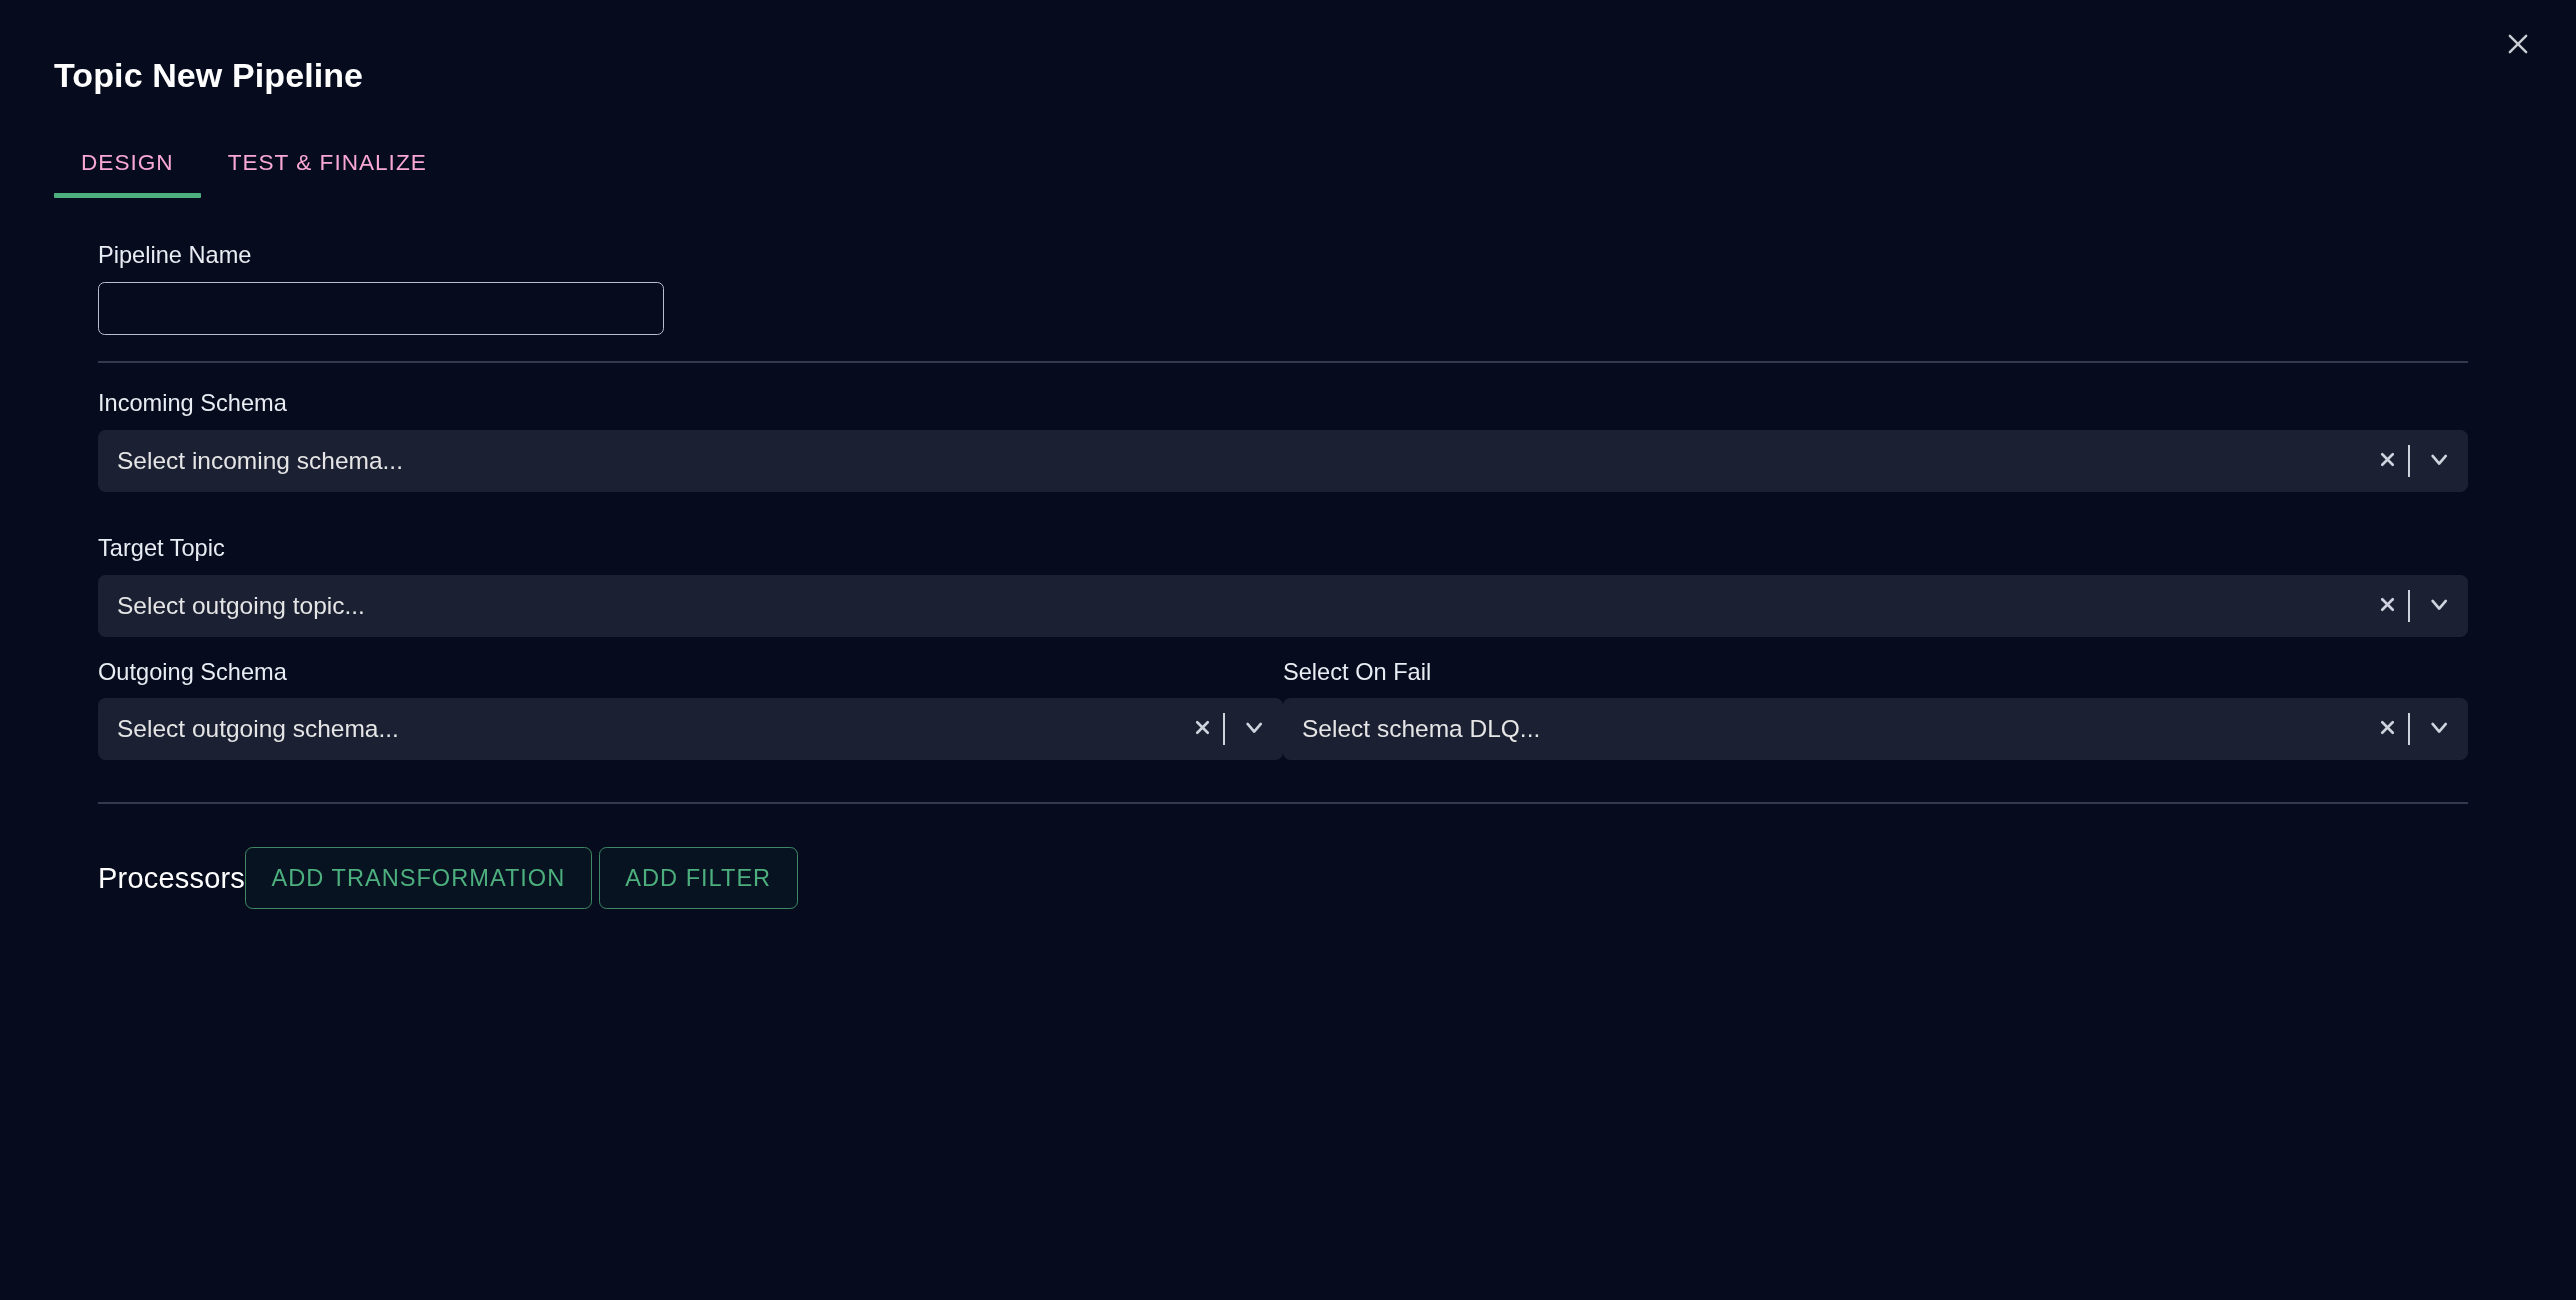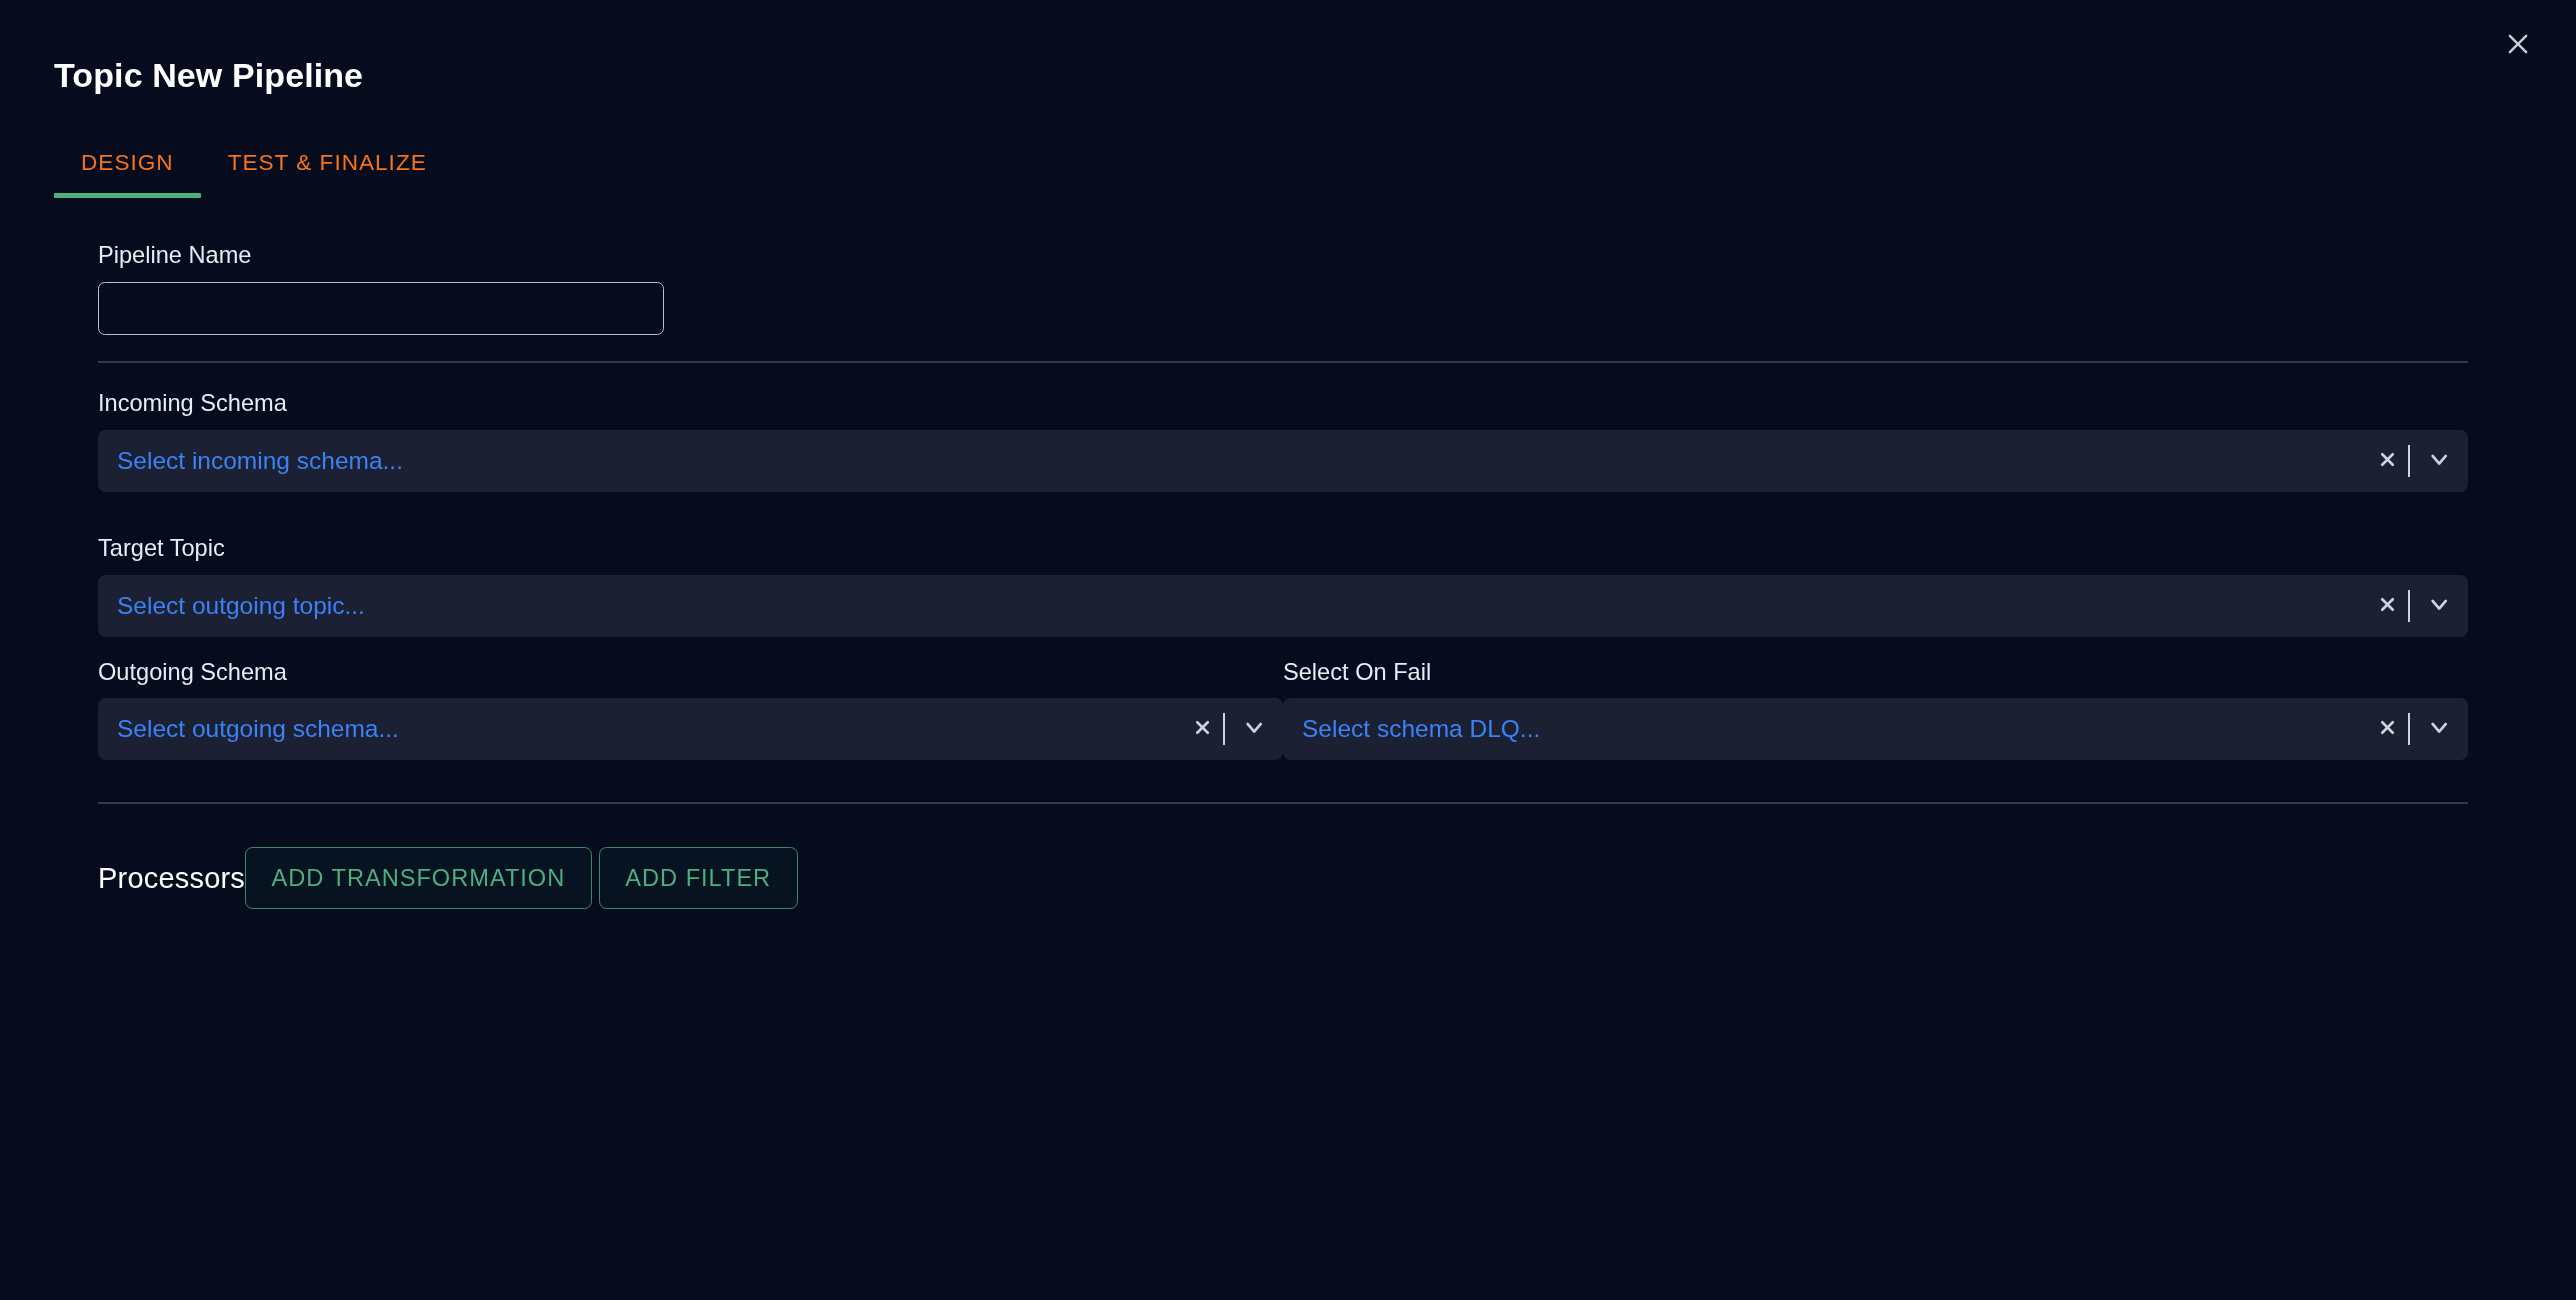--- a/index.html
+++ b/index.html
@@ -59,21 +59,21 @@
   .tab {
     position: relative;
     display: flex;
     align-items: center;
     justify-content: center;
     height: 70px;
     padding: 0 27px;
     font-size: 22.6px;
     font-weight: 500;
     letter-spacing: 1px;
-    color: #f97316;
+    color: #f9a8d4;
     background: transparent;
     border: none;
     cursor: pointer;
     font-family: "Liberation Sans", sans-serif;
     white-space: nowrap;
   }
   .tab .tab-underline {
     position: absolute;
     left: 0;
     right: 0;
@@ -126,21 +126,21 @@
     height: 62px;
     background: #1b2033;
     border-radius: 7.5px;
     cursor: pointer;
     user-select: none;
   }
   .select-placeholder {
     flex: 1;
     padding-left: 19px;
     font-size: 24.5px;
-    color: #3b82f6;
+    color: #e5e5e5;
     font-weight: 400;
     white-space: nowrap;
     overflow: hidden;
     text-overflow: ellipsis;
   }
   .select-clear {
     display: flex;
     align-items: center;
     justify-content: center;
     width: 42px;

